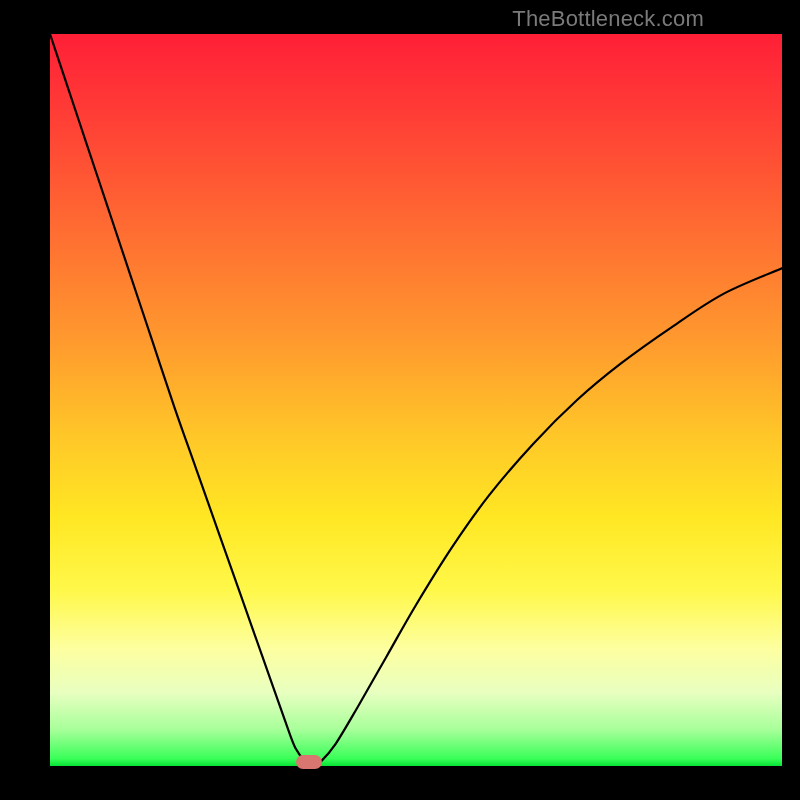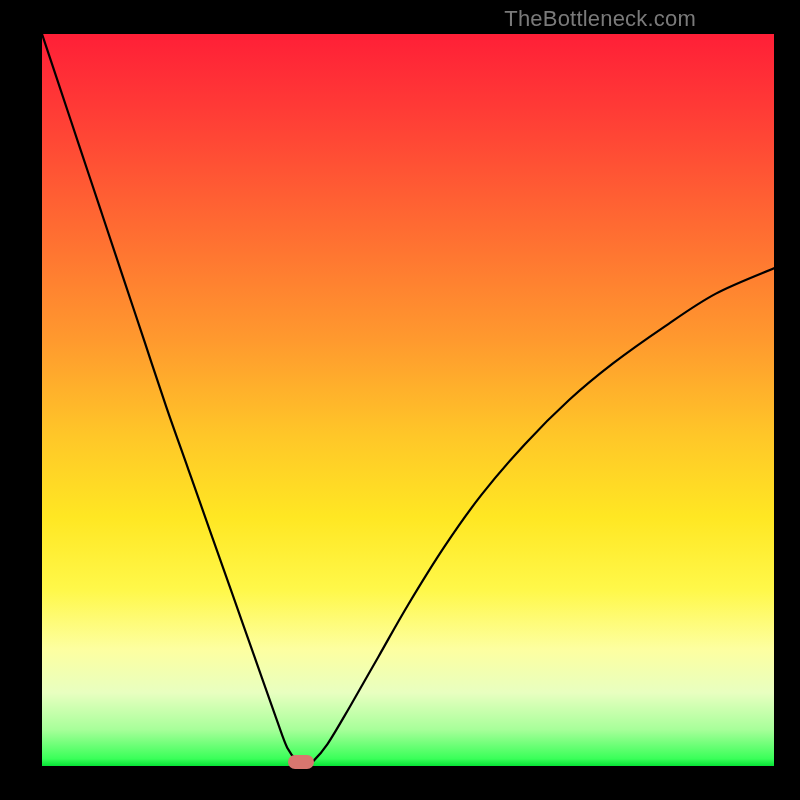--- a/index.html
+++ b/index.html
@@ -7,21 +7,21 @@
     padding: 0;
     width: 800px;
     height: 800px;
     background: #000;
     overflow: hidden;
     font-family: Arial, Helvetica, sans-serif;
   }
   .frame {
     position: absolute;
     top: 0;
-    left: 8px;
+    left: 16px;
     width: 700px;
     height: 800px;
     background: #000;
     text-align: right;
   }
   .plot-area {
     position: absolute;
     top: 34px;
     left: 34px;
     width: 732px;

